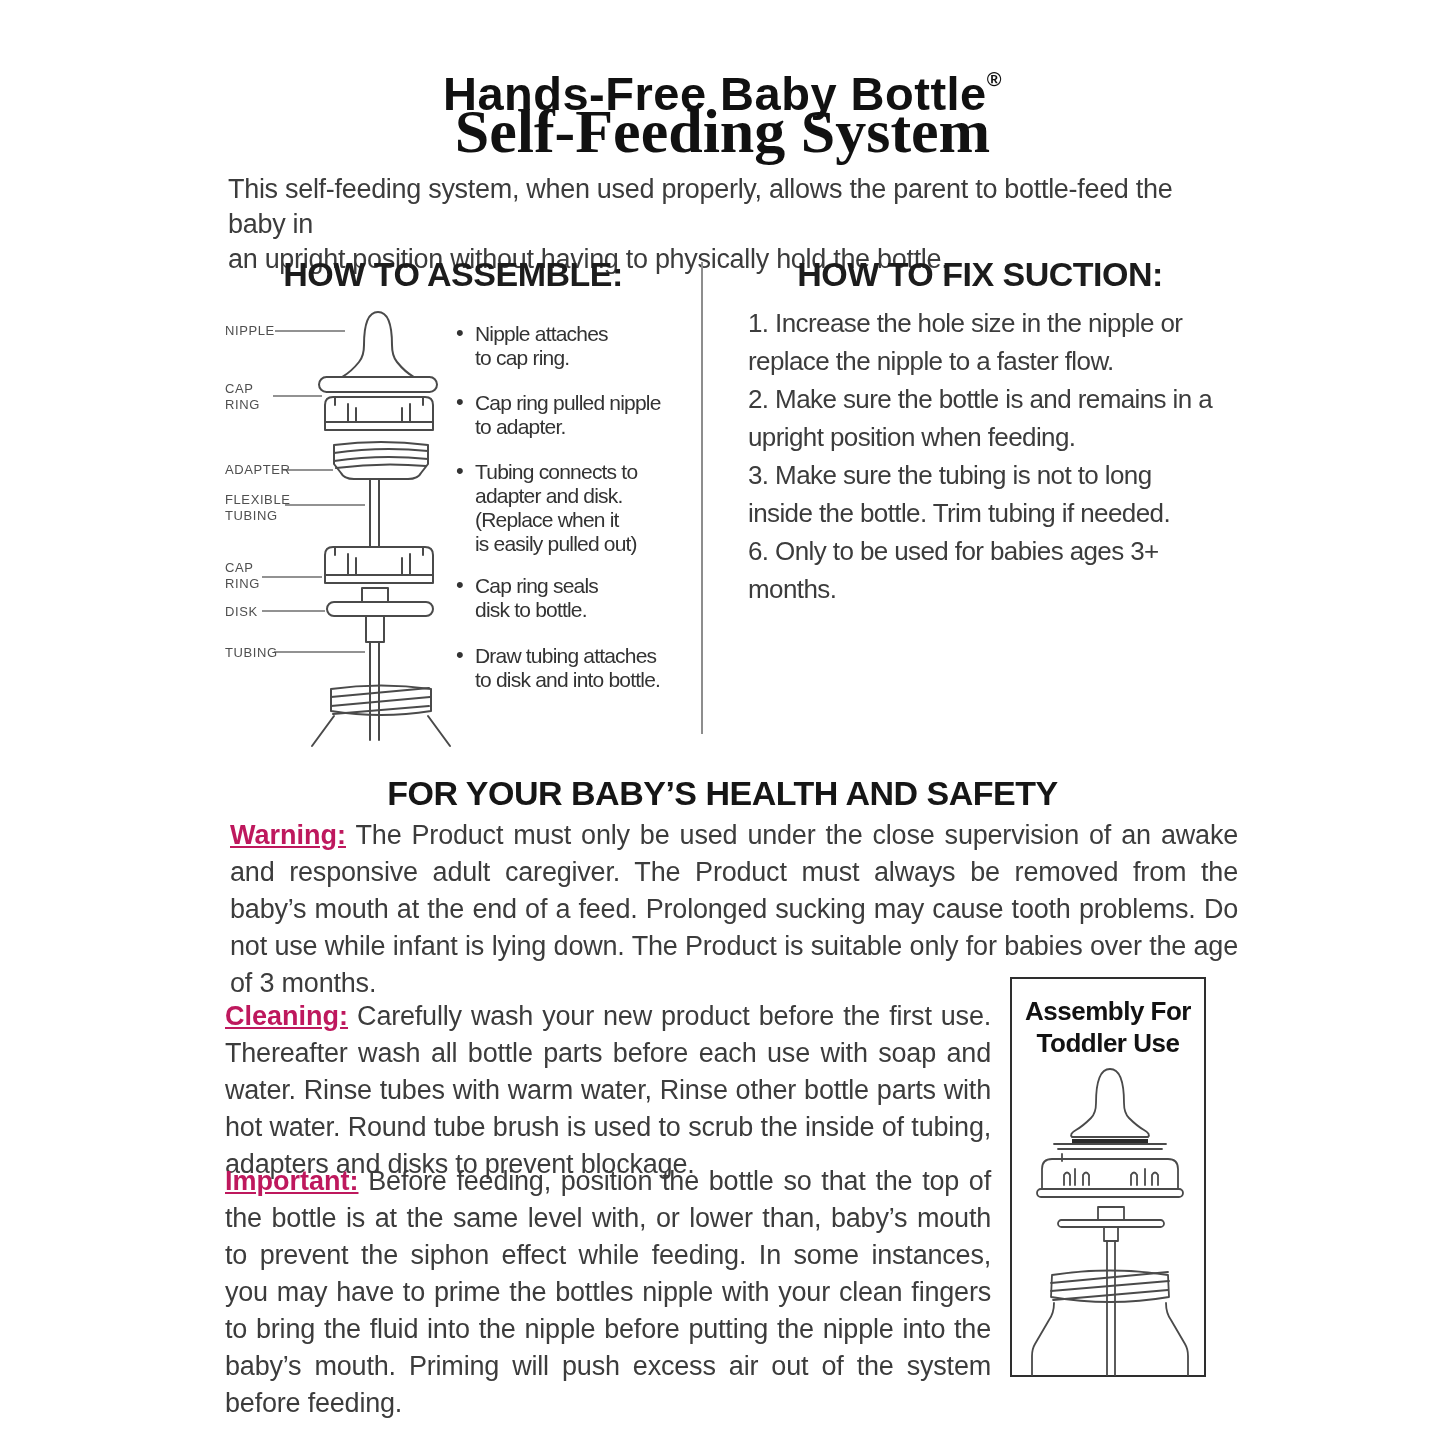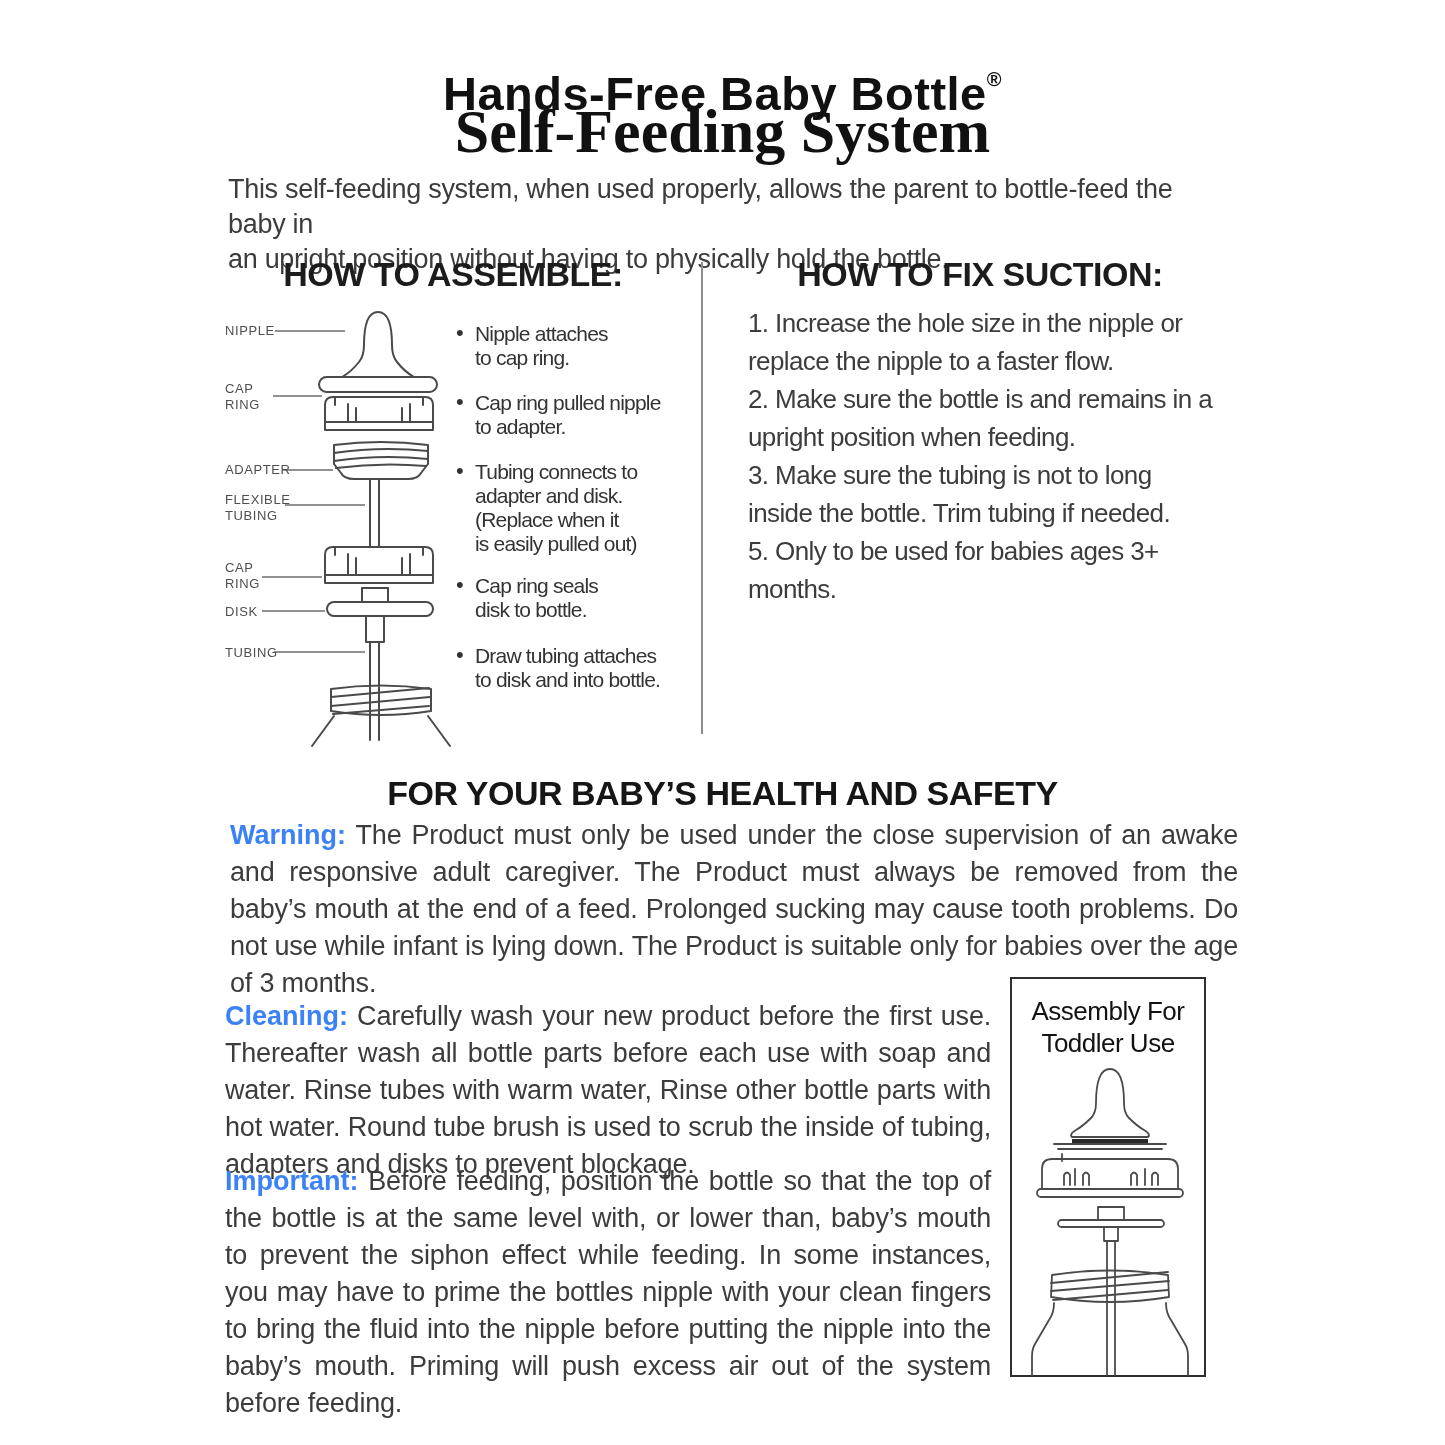--- a/index.html
+++ b/index.html
@@ -90,33 +90,33 @@
   .safety-heading {
     left: 0; right: 0; top: 774px; text-align: center;
     font-weight: 700; font-size: 34px; line-height: 38px;
     color: #161616; letter-spacing: -0.5px;
   }
   .para {
     text-align: justify;
     font-size: 27px; line-height: 37px; letter-spacing: -0.2px;
     color: #3c3c3c;
   }
-  .para b { color: #3b82f6; letter-spacing: 0; }
+  .para b { color: #be185d; letter-spacing: 0; text-decoration: underline; }
   .warning-para   { left: 230px; top: 817px;  width: 1008px; }
   .cleaning-para  { left: 225px; top: 986px;  width: 766px; margin-top: 12px; }
   .important-para { left: 225px; top: 1163px; width: 766px; }
 
   
   .toddler-box {
     left: 1010px; top: 977px; width: 196px; height: 400px;
     border: 2.5px solid #2e2e2e; background: #ffffff;
   }
   .toddler-title {
     position: absolute; left: 0; right: 0; top: 16px;
-    text-align: center; font-weight: 400;
+    text-align: center; font-weight: 700;
     font-size: 26px; line-height: 32px; letter-spacing: -0.5px;
     color: #121212; white-space: pre-line;
   }
   .toddler-svg { position: absolute; left: 0; top: 78px; }
 
   svg .ln { stroke: #4a4a4a; stroke-width: 2; fill: none; stroke-linecap: round; stroke-linejoin: round; }
   svg .thin { stroke: #6e6e6e; stroke-width: 1.5; fill: none; }
   svg .dark { stroke: #2b2b2b; stroke-width: 4; fill: none; }
 </style>
 </head>
@@ -224,21 +224,21 @@
 is easily pulled out)</div>
 <div class="abs bullet pre b4">Cap ring seals
 disk to bottle.</div>
 <div class="abs bullet pre b5">Draw tubing attaches
 to disk and into bottle.</div>
 
 <div class="abs suction-list">
   <p>1. Increase the hole size in the nipple or replace the nipple to a faster flow.</p>
   <p>2. Make sure the bottle is and remains in a upright position when feeding.</p>
   <p>3. Make sure the tubing is not to long inside the bottle.  Trim tubing if needed.</p>
-  <p>5. Only to be used for babies ages 3+ months.</p>
+  <p>6. Only to be used for babies ages 3+ months.</p>
 </div>
 
 <div class="abs safety-heading">FOR YOUR BABY’S HEALTH AND SAFETY</div>
 
 <p class="abs para warning-para"><b>Warning:</b><span> The Product must only be used under the close supervision of an awake and responsive adult caregiver. The Product must always be removed from the baby’s mouth at the end of a feed. Prolonged sucking may cause tooth problems. Do not use while infant is lying down. The Product is suitable only for babies over the age of 3 months.</span></p>
 
 <p class="abs para cleaning-para"><b>Cleaning:</b><span> Carefully wash your new product before the first use. Thereafter wash all bottle parts before each use with soap and water. Rinse tubes with warm water, Rinse other bottle parts with hot water. Round tube brush is used to scrub the inside of tubing, adapters and disks to prevent blockage.</span></p>
 
 <p class="abs para important-para"><b>Important:</b><span> Before feeding, position the bottle so that the top of the bottle is at the same level with, or lower than, baby’s mouth to prevent the siphon effect while feeding. In some instances, you may have to prime the bottles nipple with your clean fingers to bring the fluid into the nipple before putting the nipple into the baby’s mouth. Priming will push excess air out of the system before feeding.</span></p>
 

